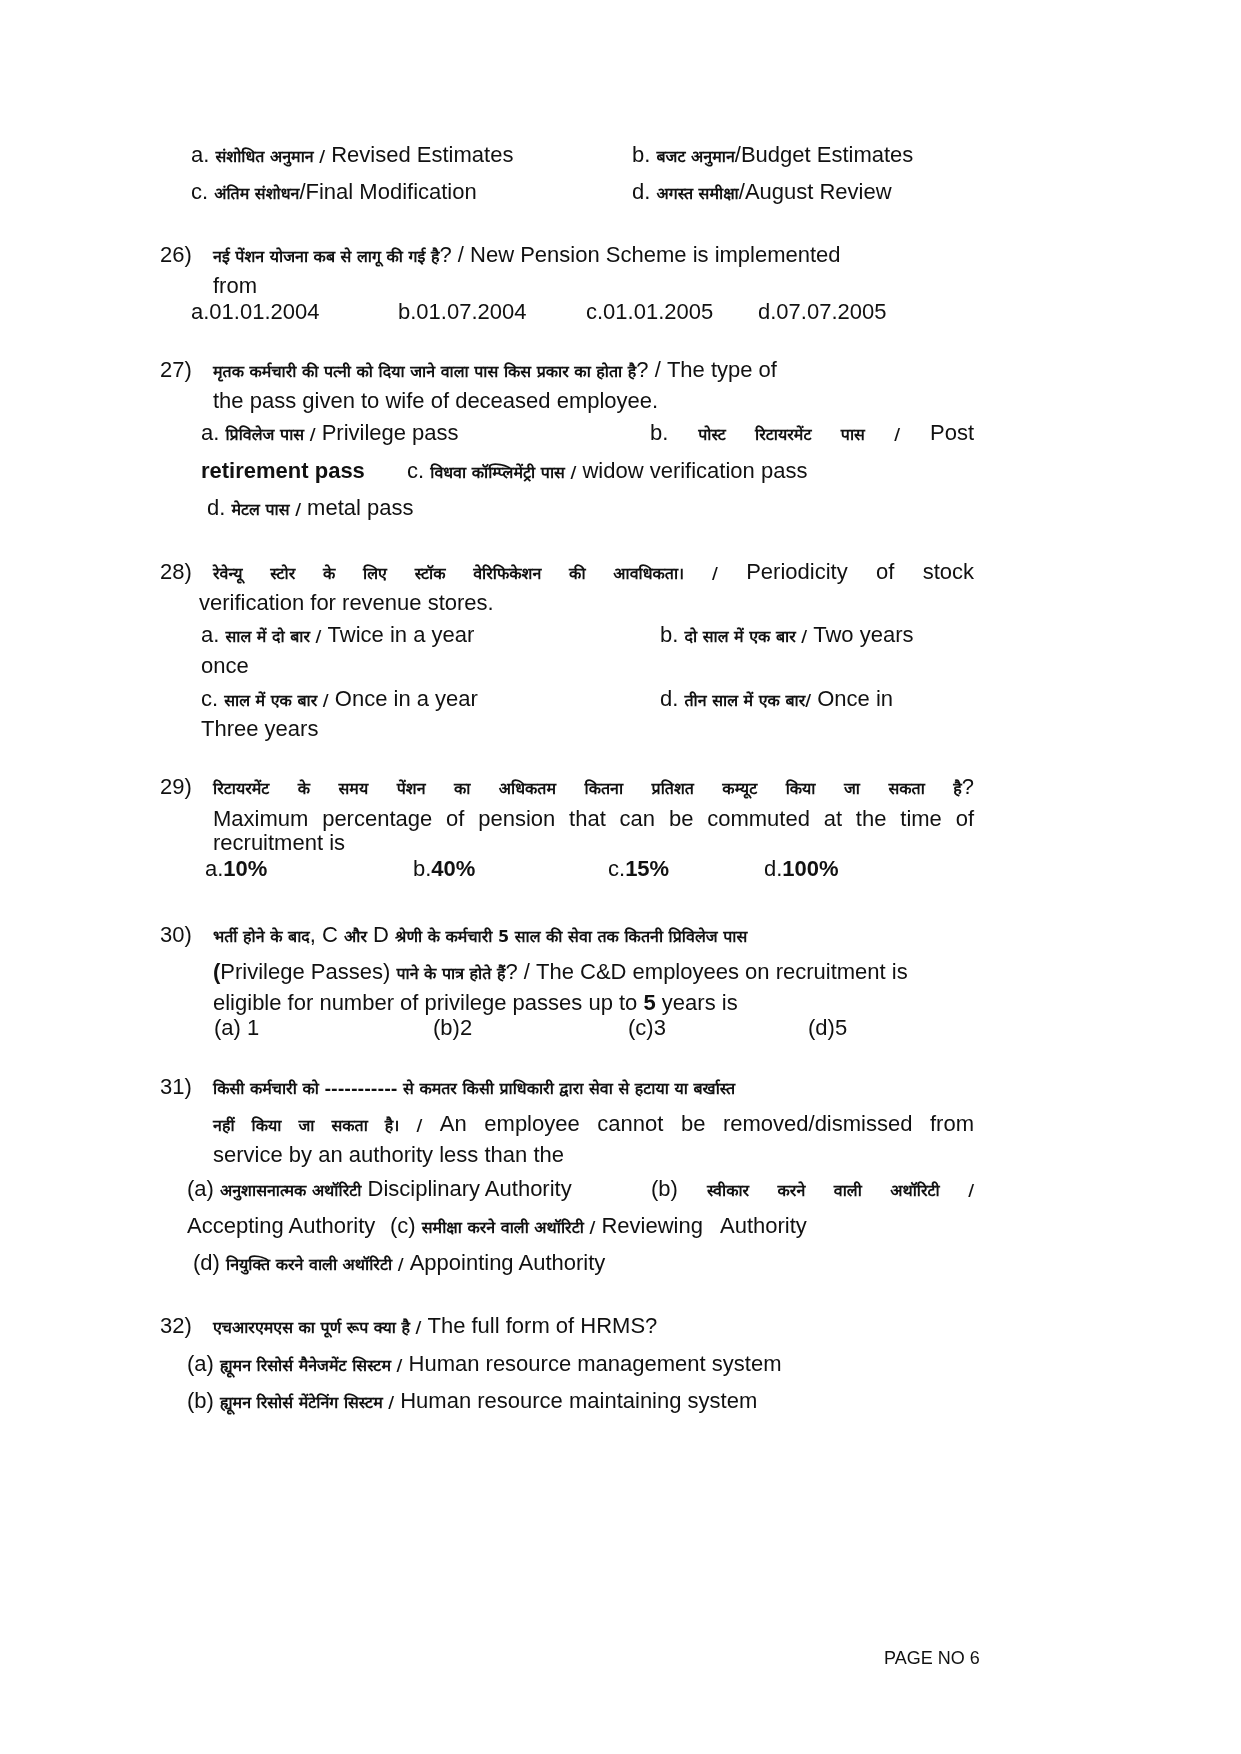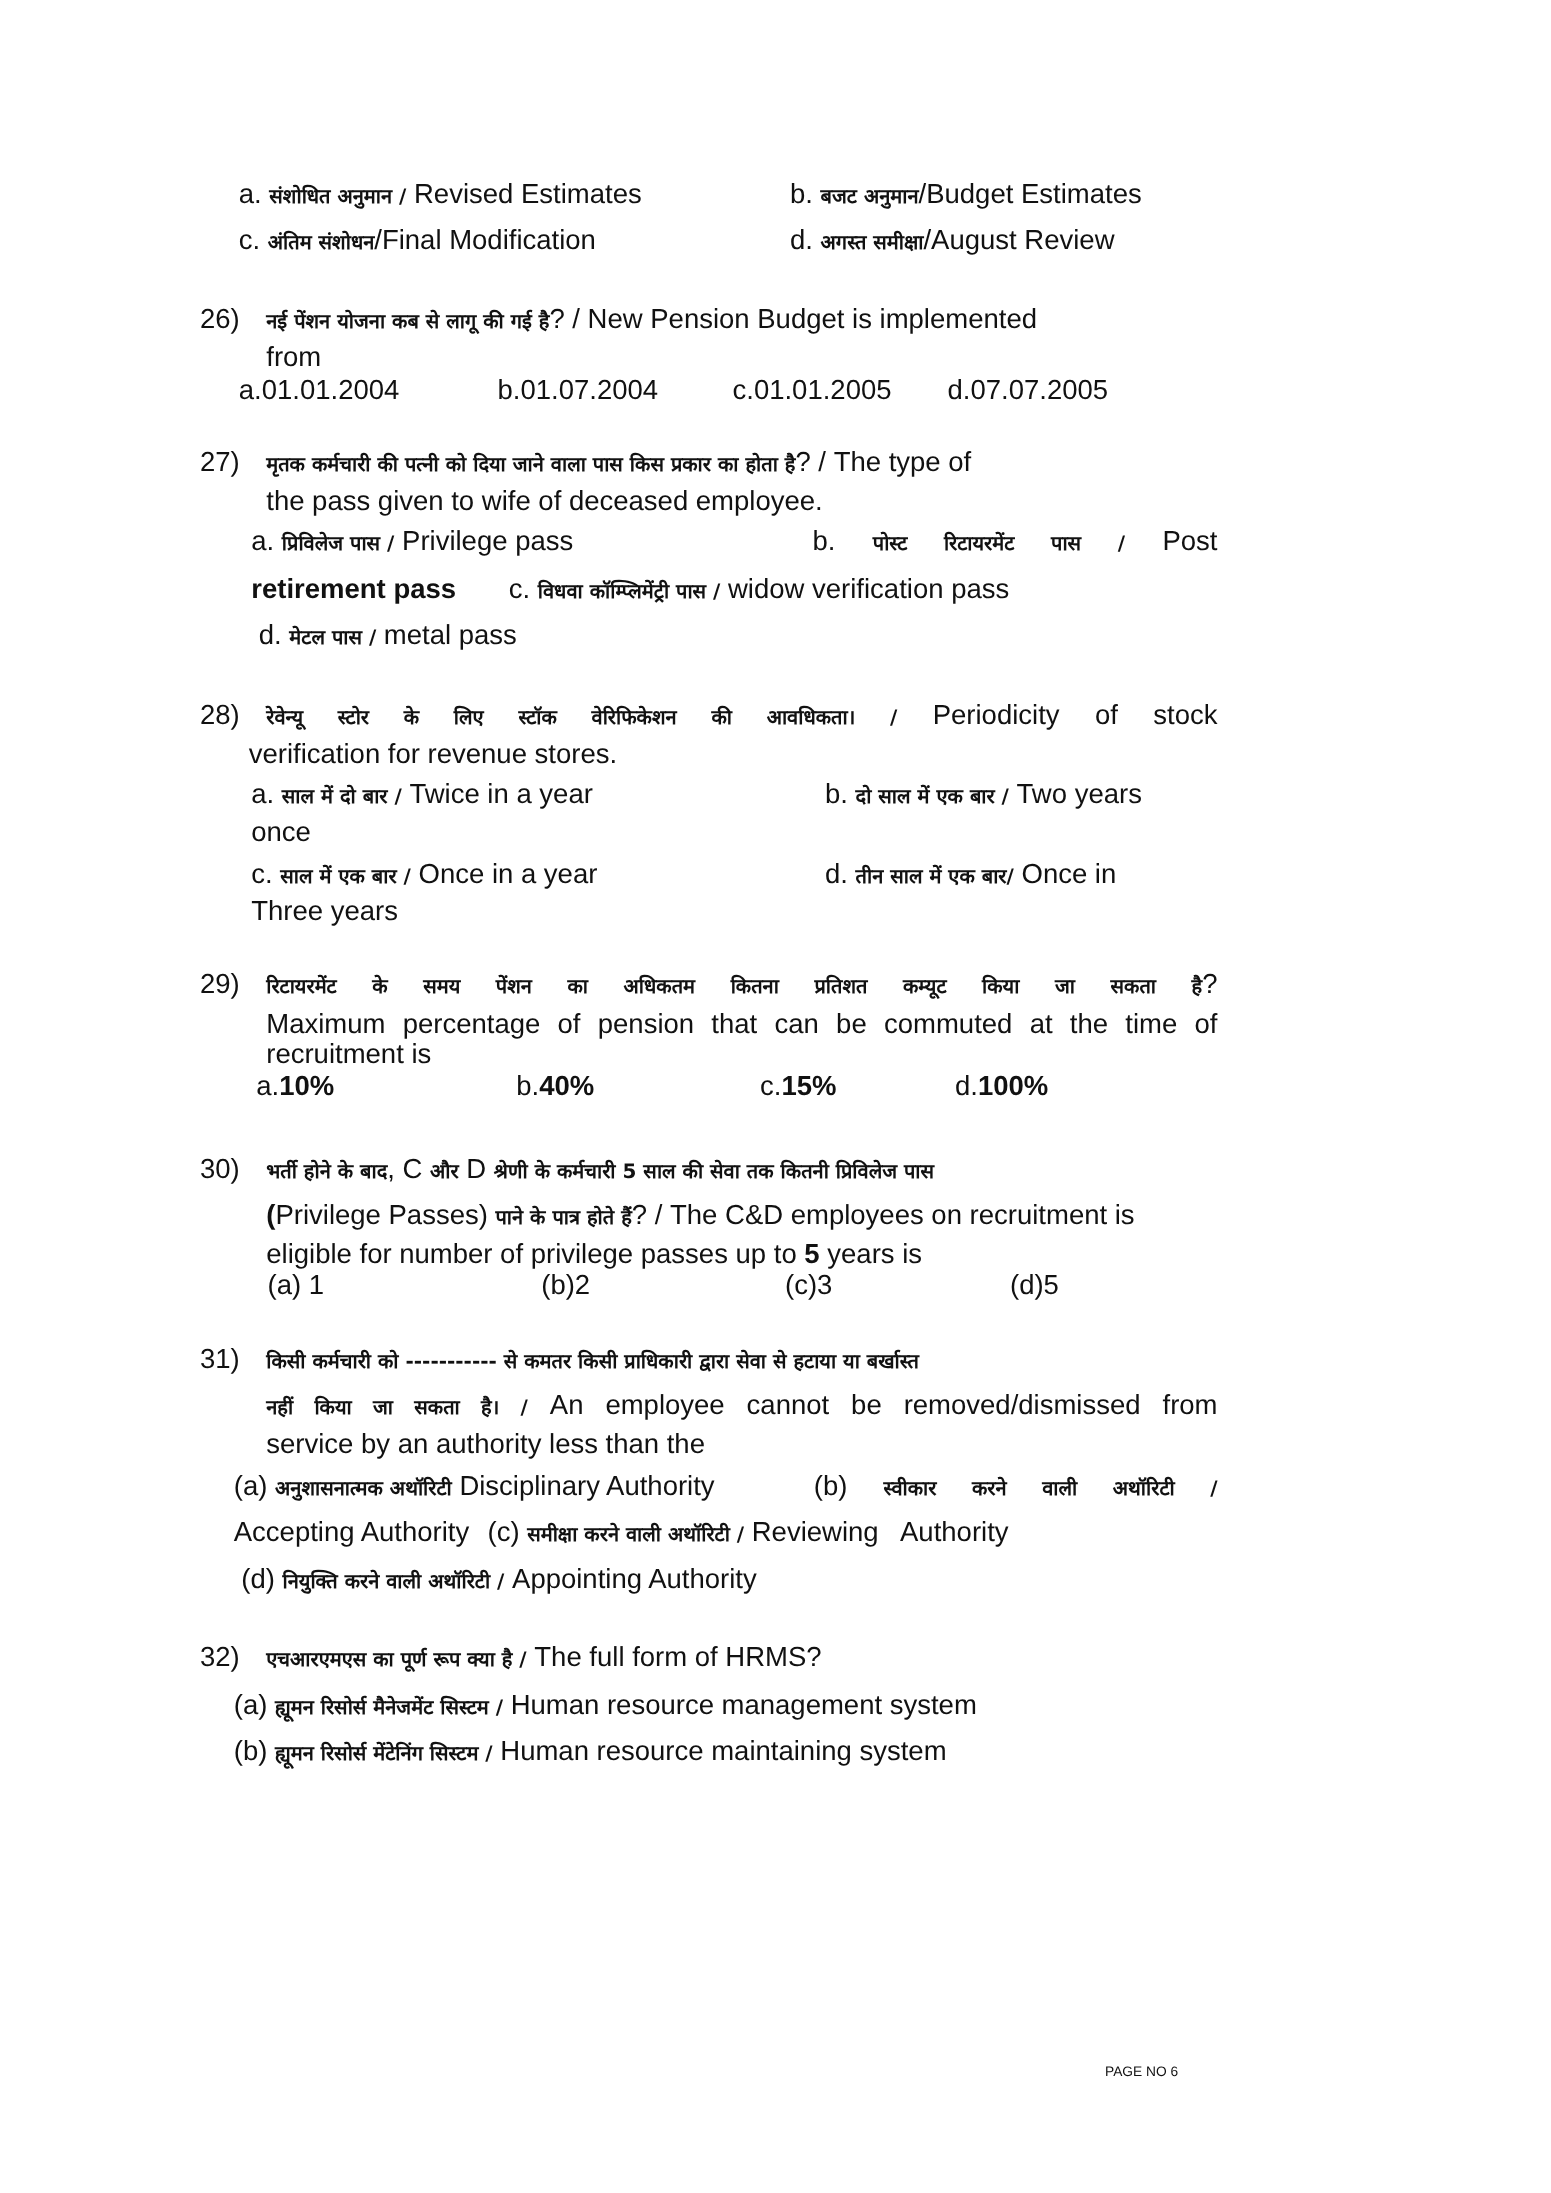--- a/index.html
+++ b/index.html
@@ -15,21 +15,21 @@
 </head>
 <body>
 
 <div class="ln" style="left:191px; top:142px;"><span>a. </span><span class="hi">संशोधित अनुमान /</span><span> Revised Estimates</span></div>
 <div class="ln" style="left:632px; top:142px;"><span>b. </span><span class="hi">बजट अनुमान</span><span>/Budget Estimates</span></div>
 <div class="ln" style="left:191px; top:179px;"><span>c. </span><span class="hi">अंतिम संशोधन</span><span>/Final Modification</span></div>
 <div class="ln" style="left:632px; top:179px;"><span>d. </span><span class="hi">अगस्त समीक्षा</span><span>/August Review</span></div>
 
 <div>
   <div class="ln" style="left:160px; top:242px;">26)</div>
-  <div class="ln" style="left:213px; top:242px;"><span class="hi">नई पेंशन योजना कब से लागू की गई है</span><span>? / New Pension Budget is implemented</span></div>
+  <div class="ln" style="left:213px; top:242px;"><span class="hi">नई पेंशन योजना कब से लागू की गई है</span><span>? / New Pension Scheme is implemented</span></div>
   <div class="ln" style="left:213px; top:273px;">from</div>
   <div class="ln" style="left:191px; top:299px;">a.01.01.2004</div>
   <div class="ln" style="left:398px; top:299px;">b.01.07.2004</div>
   <div class="ln" style="left:586px; top:299px;">c.01.01.2005</div>
   <div class="ln" style="left:758px; top:299px;">d.07.07.2005</div>
 </div>
 
 <div>
   <div class="ln" style="left:160px; top:357px;">27)</div>
   <div class="ln" style="left:213px; top:357px;"><span class="hi">मृतक कर्मचारी की पत्नी को दिया जाने वाला पास किस प्रकार का होता है</span><span>? / The type of</span></div>
@@ -87,13 +87,13 @@
   <div class="ln" style="left:193px; top:1250px;"><span>(d) </span><span class="hi">नियुक्ति करने वाली अथॉरिटी /</span><span> Appointing Authority</span></div>
 </div>
 
 <div>
   <div class="ln" style="left:160px; top:1313px;">32)</div>
   <div class="ln" style="left:213px; top:1313px;"><span class="hi">एचआरएमएस का पूर्ण रूप क्या है /</span><span> The full form of HRMS?</span></div>
   <div class="ln" style="left:187px; top:1351px;"><span>(a) </span><span class="hi">ह्यूमन रिसोर्स मैनेजमेंट सिस्टम /</span><span> Human resource management system</span></div>
   <div class="ln" style="left:187px; top:1388px;"><span>(b) </span><span class="hi">ह्यूमन रिसोर्स मेंटेनिंग सिस्टम /</span><span> Human resource maintaining system</span></div>
 </div>
 
-<div class="ln" style="left:884px; top:1645px; font-size:11px;">PAGE NO 6</div>
+<div class="ln" style="left:884px; top:1645px; font-size:18px;">PAGE NO 6</div>
 
 </body></html>

